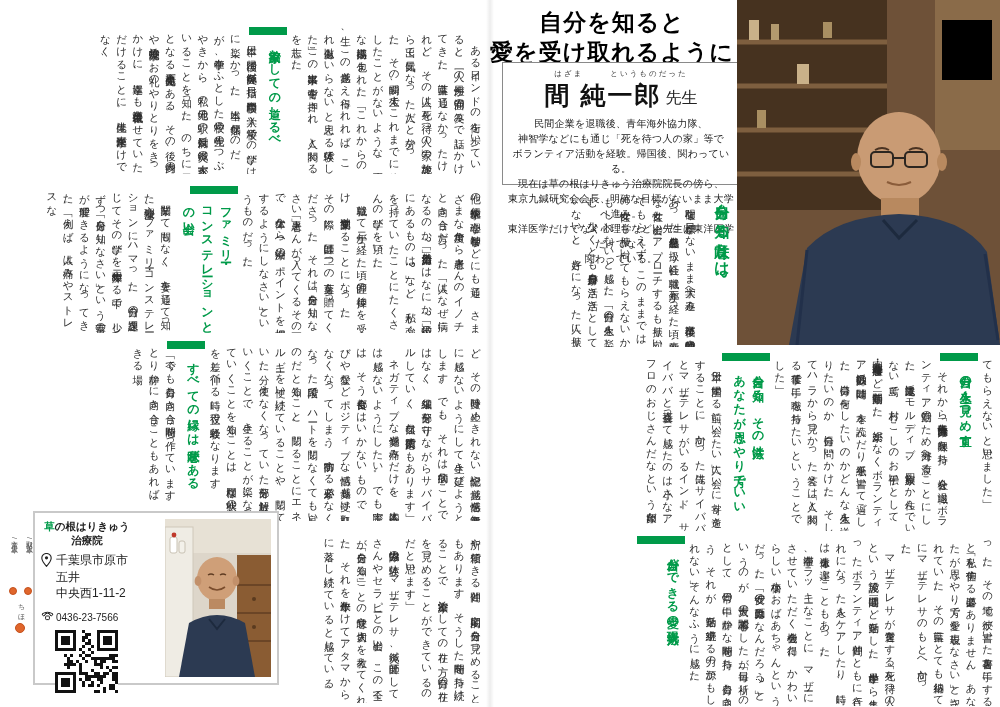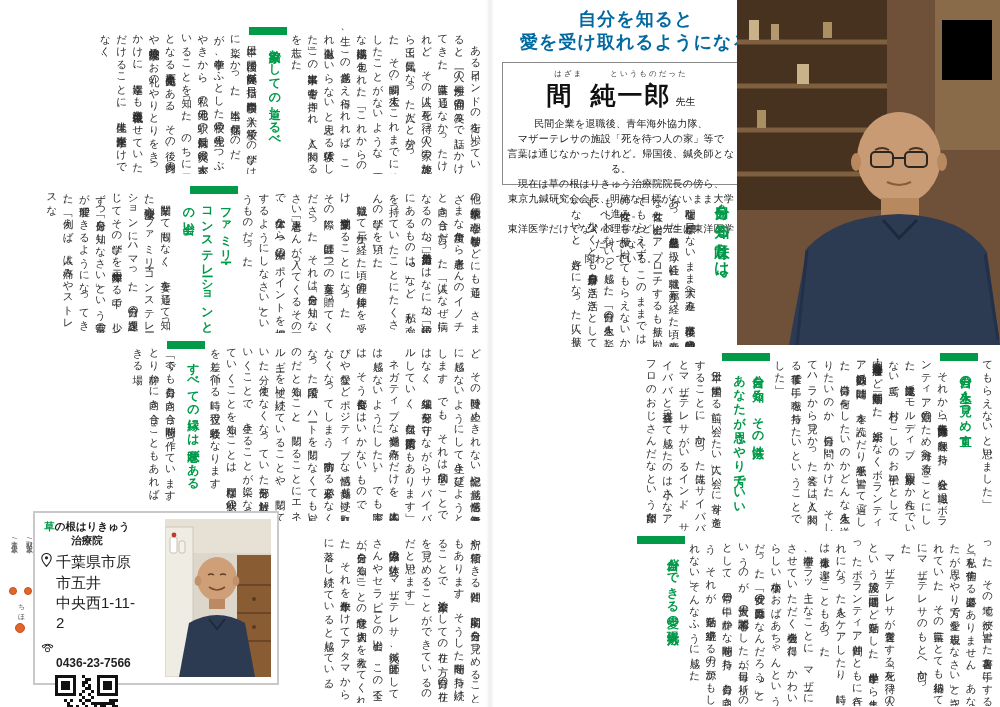--- a/index.html
+++ b/index.html
@@ -17,29 +17,29 @@
     white-space:pre-line;overflow:hidden;}
   .vhead{display:inline-block;position:relative;padding:13px 5px 0 5px;
     color:var(--accent-green,#009a49);font-weight:bold;font-size:12px;line-height:1.55;
     letter-spacing:.5px;}
   .hbar{position:absolute;top:0;right:2px;height:8px;width:38px;background:var(--accent-green,#009a49);}
   .hbar.wide{width:48px;}
   .sec1head{display:inline-block;padding:2px 4px 0 12px;color:var(--accent-green,#009a49);
     font-weight:bold;font-size:15px;letter-spacing:1px;}
 
   
-  .headline{position:absolute;left:24px;top:8px;width:244px;text-align:center;
-    font-size:18px;font-weight:bold;letter-spacing:1px;line-height:1.3;color:#0369a1;}
+  .headline{position:absolute;left:0;top:8px;width:244px;text-align:center;
+    font-size:23px;font-weight:bold;letter-spacing:1px;line-height:1.3;color:#000000;}
   .namebox{position:absolute;left:12px;top:62px;width:236px;height:121px;
     border:1px solid #8a8a8a;background:#fff;text-align:center;}
   .furigana{display:flex;justify-content:center;gap:27px;font-size:7.5px;color:#333;
     margin-top:6px;letter-spacing:2px;}
-  .namerow{display:flex;justify-content:center;align-items:flex-end;margin-top:0;font-family:Liberation Mono, monospace;}
+  .namerow{display:flex;justify-content:center;align-items:flex-end;margin-top:0;}
   .tname{font-size:25px;font-weight:bold;letter-spacing:2px;color:#111;}
-  .hono{font-size:10px;margin-left:4px;margin-bottom:3px;color:#222;}
+  .hono{font-size:16px;margin-left:4px;margin-bottom:3px;color:#222;}
   .bio{margin-top:4px;font-size:10px;line-height:1.5;color:#222;letter-spacing:.2px;}
   .bio span{display:block;}
 
   
   .photo-main{position:absolute;left:247px;top:0;width:263px;height:345px;overflow:hidden;}
   .photo-main svg{display:block;}
 
   
   .rp-row1{left:2px;top:190px;width:246px;height:157px;}
   .rp-row2{left:4px;top:353px;width:502px;height:178px;}
@@ -51,22 +51,22 @@
   .lp-rowC{left:6px;top:341px;width:478px;height:180px;}
   .lp-rowD{left:244px;top:531px;width:240px;height:172px;}
 
   
   .clinic{position:absolute;left:33px;top:511px;width:246px;height:174px;
     border:2px solid #c9c9c9;background:#fff;box-sizing:border-box;padding:6px;}
   .clinic-title{width:92px;text-align:center;font-size:10.5px;font-weight:bold;line-height:1.35;color:#1c1c1c;}
   .clinic-title .g{color:var(--accent-green,#009a49);}
   .crow{display:flex;align-items:flex-start;width:96px;margin-top:5px;}
   .crow .ic{flex:0 0 13px;margin-right:2px;margin-top:1px;}
-  .ctext{font-size:15px;line-height:1.35;color:#222;}
-  .cphone{font-size:12px;font-weight:bold;color:#222;margin-top:18px;}
+  .ctext{font-size:12px;line-height:1.35;color:#222;}
+  .cphone{font-size:10px;font-weight:normal;color:#222;margin-top:6px;}
   .qr{margin:5px 0 0 14px;width:63px;height:63px;}
   .clinic-photo{position:absolute;right:6px;top:6px;width:106px;height:158px;overflow:hidden;}
 
   
   .credits{position:absolute;left:6px;top:535px;width:30px;height:115px;}
   .credit{position:absolute;writing-mode:vertical-rl;font-size:7px;color:#555;letter-spacing:1px;}
   .seal{position:absolute;width:8px;height:8px;border-radius:50%;
     background:var(--seal-orange,#e0662c);border:1px solid #c4511d;box-sizing:border-box;}
 </style>
 </head>
@@ -271,22 +271,22 @@
       <div class="furigana">
         <span>はざま</span>
           <span>というものだった</span>
       </div>
       <div class="namerow">
         <span class="tname">間 純一郎</span>
         <span class="hono">先生</span>
       </div>
       <div class="bio">
         <span>民間企業を退職後、青年海外協力隊、</span>
-        <span>マザーテレサの施設「死を待つ人の家」等で</span>
-        <span>言葉は通じなかったけれど。帰国後、鍼灸師となる。</span>
+        <span>神智学などにも通じ「死を待つ人の家」等で</span>
+        <span>ボランティア活動を経験。帰国後、関わっている。</span>
         <span>現在は草の根はりきゅう治療院院長の傍ら、</span>
         <span>東京九鍼研究会会長、明確な目標がないまま大学へ進み。</span>
         <span>東洋医学だけでなく心理学など、先生は東洋医学だけでなく</span>
         <span>関わっている。</span>
       </div>
     </div>
 
     <div class="photo-main">
       <svg width="263" height="345" viewBox="0 0 263 345">
         <rect width="263" height="345" fill="#6e5138"></rect>

